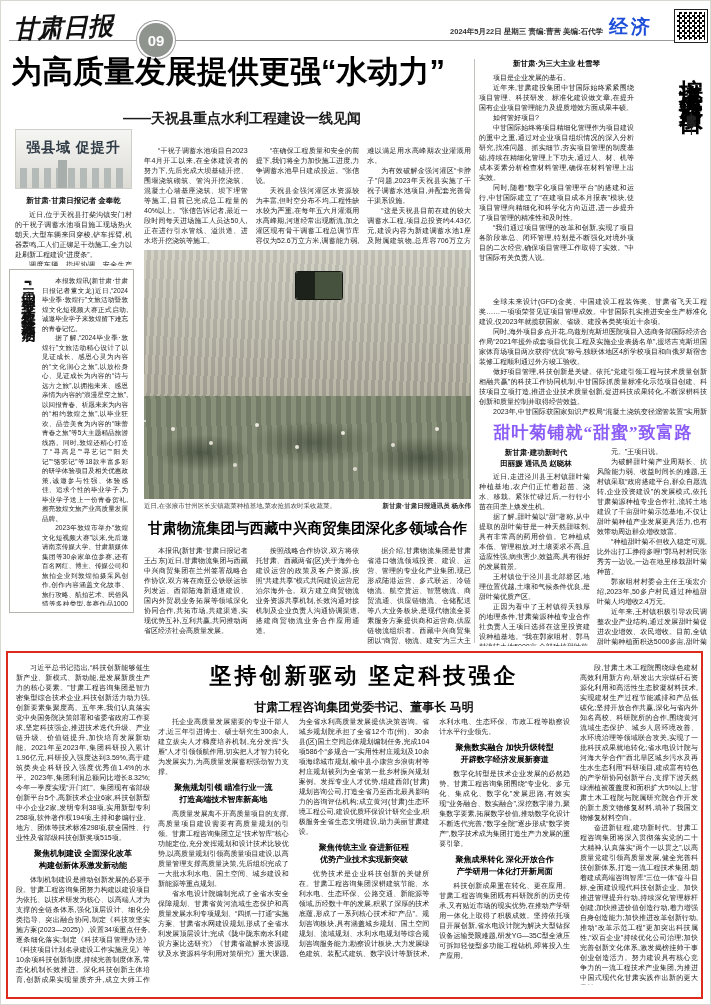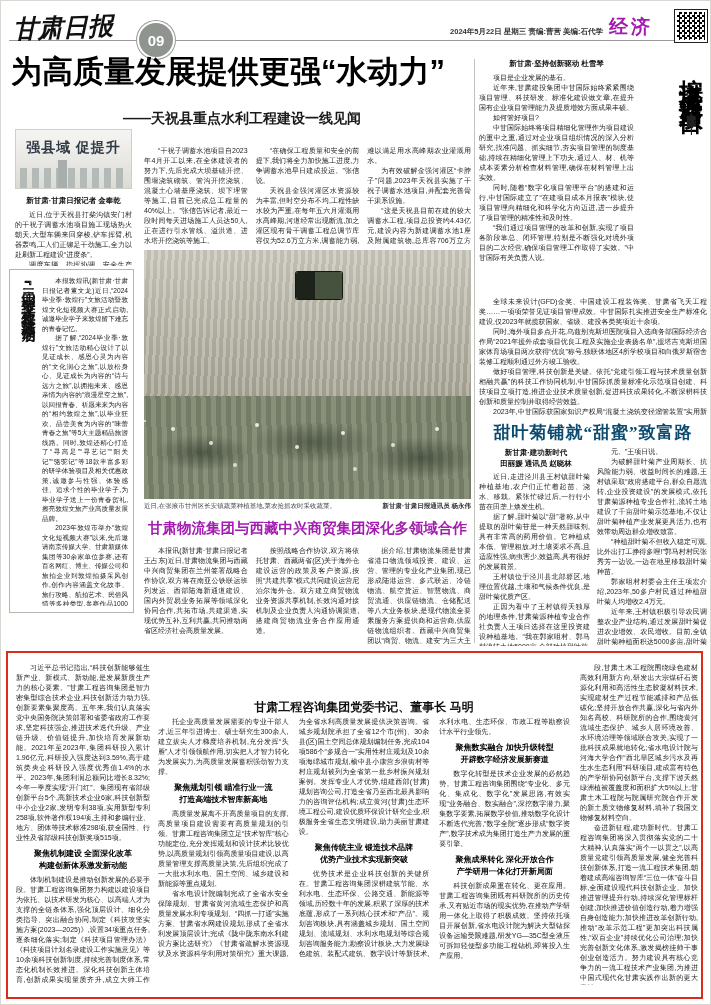--- a/index.html
+++ b/index.html
@@ -8,21 +8,21 @@
         font-family:"Liberation Sans","DejaVu Sans",sans-serif;color:#1a1a1a;}
   .abs{position:absolute;}
   
   .logo{left:12px;top:10px;font-family:"Liberation Serif","DejaVu Serif",serif;
         font-size:25px;font-weight:bold;font-style:italic;transform:rotate(-2deg);color:#111;}
   .head-rule{left:8px;top:39px;width:695px;height:0;border-top:1px solid #9a9a9a;}
   .page-circle{left:138px;top:22px;width:34px;height:34px;border-radius:50%;
         background:#8f948f;color:#fff;display:flex;align-items:center;justify-content:center;
         font-size:15px;font-weight:bold;box-shadow:0 0 0 2px #fff,0 0 0 3px #9a9a9a;}
   .head-meta{left:440px;top:26px;width:162px;text-align:right;font-size:7.5px;font-weight:bold;color:#333;}
-  .section-label{left:608px;top:13px;font-size:19px;font-weight:bold;color:#a21caf;letter-spacing:3px;}
+  .section-label{left:608px;top:13px;font-size:19px;font-weight:bold;color:#1d4ed8;letter-spacing:3px;}
   .qr{left:674px;top:9px;width:28px;height:28px;background:
       conic-gradient(#000 25%,#fff 0 50%,#000 0 75%,#fff 0) 0 0/5px 5px;border:2px solid #fff;
       outline:1px solid #222;}
   
   .lead-title{left:10px;top:50px;width:462px;text-align:left;font-size:31px;font-weight:900;
       letter-spacing:0;color:#000;}
   .lead-sub{left:10px;top:109px;width:462px;text-align:center;font-size:14px;font-weight:bold;}
   .tag-box{left:14px;top:128px;width:117px;height:60px;background:linear-gradient(180deg,#f5f5f3,#dcdbd5);
       border:1px solid #cfcfc9;box-sizing:border-box;overflow:hidden;}
   .tag-text{margin-top:9px;text-align:center;font-size:14px;font-weight:bold;color:#2e3a44;
@@ -50,40 +50,40 @@
       background:linear-gradient(90deg,#1d231b 0 42%,#46523e 42%);
       box-shadow:0 0 0 1px #141811;border-radius:2px;}
   .dots{position:absolute;left:0;top:170px;width:2px;height:2px;background:#eee;border-radius:50%;
       box-shadow:28px 8px 0 1px #ece9df,66px 22px 0 1px #e0ddd2,112px 4px 0 1px #ece9df,
       152px 26px 0 1px #e6e3d8,198px 12px 0 1px #ece9df,248px 24px 0 1px #e0ddd2,
       292px 8px 0 1px #ece9df,210px 48px 0 1px #dcd9ce,90px 44px 0 1px #dcd9ce;}
   .caption-row{left:143px;top:501px;width:327px;display:flex;justify-content:space-between;
       font-size:6.5px;color:#444;}
   .caption-credit{font-weight:bold;color:#333;}
   
-  .logi-title{left:143px;top:518px;width:327px;text-align:center;font-size:14.5px;font-weight:900;color:#a21caf;}
+  .logi-title{left:143px;top:518px;width:327px;text-align:center;font-size:14.5px;font-weight:900;color:#000000;}
   .logi-text{left:143px;top:545px;width:327px;height:100px;column-count:3;column-gap:8px;}
   
   .dh-box{left:8px;top:268px;width:125px;height:344px;border:1px solid #b5b5b0;box-sizing:border-box;
       padding:6px 5px;display:flex;gap:5px;overflow:hidden;}
   .dh-title{writing-mode:vertical-rl;font-size:14px;font-weight:bold;letter-spacing:2px;
       font-family:"Liberation Serif",serif;color:#111;width:22px;flex:none;}
   .dh-text{flex:1;font-size:6.6px;line-height:9.5px;}
   .vrule{left:473px;top:58px;width:1px;height:584px;background:#c2c2bc;}
   
   .zg-byline{left:478px;top:58px;width:155px;}
   .zg-narrow{left:478px;top:72px;width:155px;height:219px;}
   .zg-vertical{left:634px;top:58px;width:72px;height:234px;writing-mode:vertical-rl;overflow:hidden;}
   .zg-big{font-size:24px;font-weight:900;letter-spacing:5px;color:#000;
       font-family:"Liberation Serif",serif;}
   .zg-kicker{font-size:10px;font-weight:bold;letter-spacing:2px;color:#222;margin-top:2px;}
   .zg-wide{left:478px;top:296px;width:228px;height:118px;}
   
   .st-title{left:478px;top:420px;width:228px;text-align:center;font-size:17px;font-weight:900;
-      letter-spacing:1px;font-family:"Liberation Serif",serif;color:#0c4a6e;}
+      letter-spacing:1px;font-family:"Liberation Serif",serif;color:#8b5cf6;}
   .st-byline{left:480px;top:446px;width:110px;line-height:11px;}
   .st-col1{left:478px;top:471px;width:111px;height:174px;}
   .st-col2{left:596px;top:446px;width:110px;height:199px;}
   
   .feature-box{left:5px;top:650px;width:697px;height:348px;border:2.5px solid #dc2a1d;
       box-sizing:border-box;}
   .f-col1{left:8px;top:10px;width:134px;height:322px;}
   .f-title{left:150px;top:8px;width:412px;text-align:center;font-size:22px;font-weight:900;
       letter-spacing:3px;color:#000;}
   .f-byline{left:150px;top:46px;width:412px;font-size:12px;}
@@ -149,21 +149,21 @@
     <div class="dh-title">『二〇二四毕业季·敦煌行』文旅活动启动</div>
     <div class="bt dh-text">
         <p>本报敦煌讯(新甘肃·甘肃日报记者董文龙)近日,“2024毕业季·敦煌行”文旅活动暨敦煌文化短视频大赛正式启动,诚邀毕业学子来敦煌留下难忘的青春记忆。</p>
         <p>据了解,“2024毕业季·敦煌行”文旅活动精心设计了以见证成长、感恩心灵为内容的“文化润心之旅”,以放松身心、见证成长为内容的“诗与远方之旅”,以拥抱未来、感恩亲情为内容的“浪漫星空之旅”,以回报青春、祈愿未来为内容的“相约敦煌之旅”,以毕业狂欢、品尝美食为内容的“味蕾青春之旅”等5大主题精品旅游线路。同时,敦煌还精心打造了“寻高足”“寻艺记”“阳关记”“骆驼记”等18款丰富多彩的研学体验项目及相关优惠政策,诚邀参与性强、体验感佳、追求个性的毕业学子,为毕业学子送上一份青春贺礼,擦亮敦煌文旅产业高质量发展品牌。</p>
         <p>2023年敦煌市举办“敦煌文化短视频大赛”以来,先后邀请南京传媒大学、甘肃新媒体集团等30余家单位参赛,还有百名网红、博主、传媒公司和旅拍企业到敦煌拍摄采风创作,创作内容涵盖文化故事、旅行攻略、航拍艺术、民俗风情等多种类型,参赛作品1000余个,产生热度话题20余个,累计播放量达13.5亿。2024“敦煌文化短视频大赛”主题为“人类敦煌 心向往之”,将持续到11月30日,分启动、评比、收官3个阶段举行。</p>
       </div>
   </div>
 
   <div class="abs vrule"></div>
 
-  <div class="abs byline zg-byline">新甘肃·坚持创新驱动 杜雪琴</div>
+  <div class="abs byline zg-byline">新甘肃·为三大主业 杜雪琴</div>
   <div class="abs bt zg-narrow">
       <p>项目是企业发展的基石。</p>
       <p>近年来,甘肃建投集团中甘国际始终紧紧围绕项目管理、科技研发、标准化建设做文章,在提升国有企业项目管理能力及提质增效方面成果丰硕。</p>
       <p>如何管好项目?</p>
       <p>中甘国际始终将项目精细化管理作为项目建设的重中之重,通过对企业项目组织情况的深入分析研究,找准问题、抓实细节,夯实项目管理的制度基础,持续在精细化管理上下功夫,通过人、材、机等成本要素分析检查材料管理,确保在材料管理上出实效。</p>
       <p>同时,随着“数字化项目管理平台”的搭建和运行,中甘国际建立了“在建项目成本月报表”模块,使项目管理向精细化和科学化方向迈进,进一步提升了项目管理的精准性和及时性。</p>
       <p>“我们通过项目管理的改革和创新,实现了项目各阶段靠总、闭环管理,特别是不断强化对境外项目的二次经营,确保项目管理工作取得了实效。”中甘国际有关负责人说。</p>
     </div>
   <div class="abs zg-vertical">
     <span class="zg-big">挖潜提质管好项目</span>
@@ -197,28 +197,29 @@
 
   <div class="abs feature-box">
     <div class="abs bt f-col1">
       <div>
           <p>习近平总书记指出,“科技创新能够催生新产业、新模式、新动能,是发展新质生产力的核心要素。”甘肃工程咨询集团是智力密集型综合技术企业,科技创新活力动力强,创新要素集聚度高。五年来,我们认真落实党中央国务院决策部署和省委省政府工作要求,坚定科技强企,推进技术迭代升级、产业链升级、价值链提升,加快培育发展新动能。2021年至2023年,集团科研投入累计1.96亿元,科研投入强度达到3.59%,高于建筑类央企科研投入强度优秀值1.4%的水平。2023年,集团利润总额同比增长8.32%;今年一季度实现“开门红”。集团现有省部级创新平台5个,高新技术企业6家,科技创新型中小企业2家,发明专利38项,实用新型专利258项,软件著作权194项,主持和参编行业、地方、团体等技术标准298项,获全国性、行业性及省部级科技创新奖项515项。</p>
         </div>
       <h4 class="f-h">聚焦机制建设 全面深化改革
 构建创新体系激发新动能</h4>
       <p>体制机制建设是推动创新发展的必要手段。甘肃工程咨询集团努力构建以建设项目为依托、以技术研发为核心、以高端人才为支撑的全链条体系,强化顶层设计、细化分类指导、突出融合协同,制定《科技攻坚实施方案(2023—2025)》,设置34项重点任务,逐条细化落实;制定《科技项目管理办法》《科技项目计划名录建设工作实施意见》等10余项科技创新制度,持续完善制度体系,常态化机制长效推进。深化科技创新主体培育,创新成果实现量质齐升,成立大师工作室、黄河流域高质量发展和生态保护研究中心、国土空间规划编制研究中心等17个科创中心及团队,积极对接国家和区域发展大局,开展前瞻理论和技术研究,强化成果应用。</p>
     </div>
+    <h2 class="abs f-title" style="margin:0">坚持创新驱动 坚定科技强企</h2>
     <div class="abs byline f-byline">甘肃工程咨询集团党委书记、董事长 马明</div>
     <div class="abs bt f-cols flow">
         <p>托企业高质量发展需要的专业干部人才,近三年引进博士、硕士研究生300余人,建立拔尖人才梯度培养机制,充分发挥“头雁”人才引领领航作用,切实把人才智力转化为发展实力,为高质量发展蓄积强劲智力支撑。</p>
         <h4>聚焦规划引领 瞄准行业一流
 打造高端技术智库新高地</h4>
         <p>高质量发展离不开高质量项目的支撑,高质量项目建设需要有高质量规划的引领。甘肃工程咨询集团立足“技术智库”核心功能定位,充分发挥规划和设计技术比较优势,以高质量规划引领高质量项目建设,以高质量管理支撑高质量决策,先后组织完成了一大批水利水电、国土空间、城乡建设和新能源等重点规划。</p>
         <p>省水电设计院编制完成了全省水安全保障规划、甘肃省黄河流域生态保护和高质量发展水利专项规划、“四抓一打通”实施方案、甘肃省水网建设规划,形成了全省水利发展顶层设计;完成《陇中陇东南水利建设方案比选研究》《甘肃省疏解水资源现状及水资源科学利用对策研究》重大课题,为全省水利高质量发展提供决策咨询。省城乡规划院承担了全省12个市(州)、30余县(区)国土空间总体规划编制任务,完成104项586个“多规合一”实用性村庄规划及10余项海绵城市规划,榆中县小康营乡浪街村等村庄规划被列为全省第一批乡村振兴规划案例。发挥专业人才优势,组建西部(甘肃)规划咨询公司,打造全省乃至西北最具影响力的咨询评估机构;成立黄河(甘肃)生态环境工程公司,建设优质环保设计研究企业,积极服务全省生态文明建设,助力美丽甘肃建设。</p>
-        <h4>聚焦传统主业 锻造技术品牌
+        <h4>聚焦传统主业 奋进新征程
 优势产业技术实现新突破</h4>
         <p>优势技术是企业科技创新的关键所在。甘肃工程咨询集团深耕建筑节能、水利水电、生态环保、公路交通、新能源等领域,历经数十年的发展,积累了深厚的技术底蕴,形成了一系列核心技术和“产品”。规划咨询板块,具有涵盖城乡规划、国土空间规划、流域规划、水利水电规划等综合规划咨询服务能力;勘察设计板块,大力发展绿色建筑、装配式建筑、数字设计等新技术,水利水电、生态环保、市政工程等勘察设计水平行业领先。</p>
         <h4>聚焦数实融合 加快升级转型
 开辟数字经济发展新赛道</h4>
         <p>数字化转型是技术企业发展的必然趋势。甘肃工程咨询集团围绕“专业化、多元化、集成化、数字化”发展思路,有效实现“业务融合、数实融合”,深挖数字潜力,聚集数字要素,拓展数字价值,推动数字化设计不断迭代完善,“数字全院”逐步形成“数字资产”,数字技术成为集团打造生产力发展的重要引擎。</p>
         <h4>聚焦成果转化 深化开放合作
 产学研用一体化打开新局面</h4>
         <p>科技创新成果重在转化、更在应用。甘肃工程咨询集团既有科研院所的历史传承,又有贴近市场的现实优势,在推动产学研用一体化上取得了积极成效。坚持依托项目开展创新,省水电设计院为解决大型钻探设备运输受限难题,研发YG—35C型全液压可拆卸轻便型多功能工程钻机,即将投入生产应用。</p>
       </div>
     <div class="abs bt f-col5">

